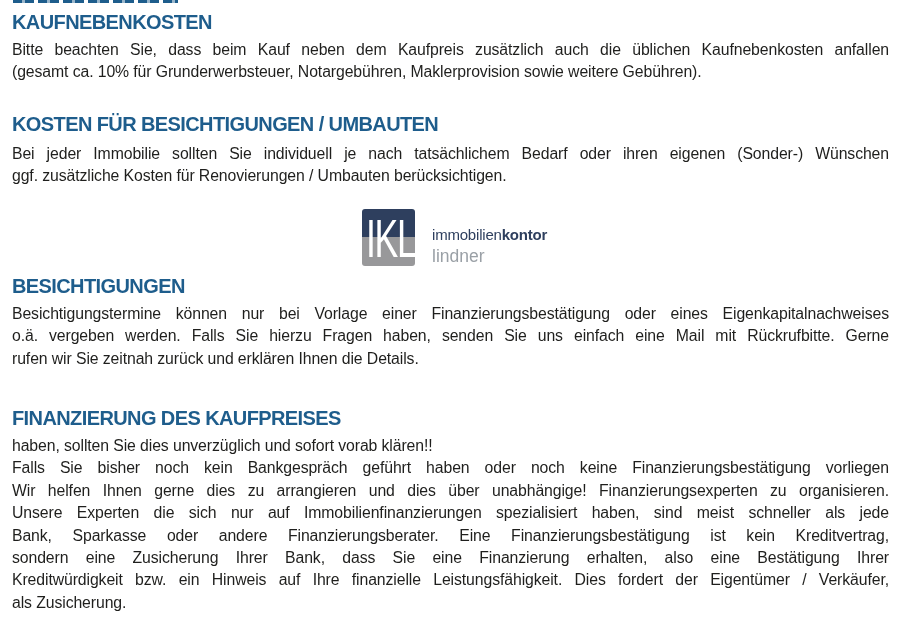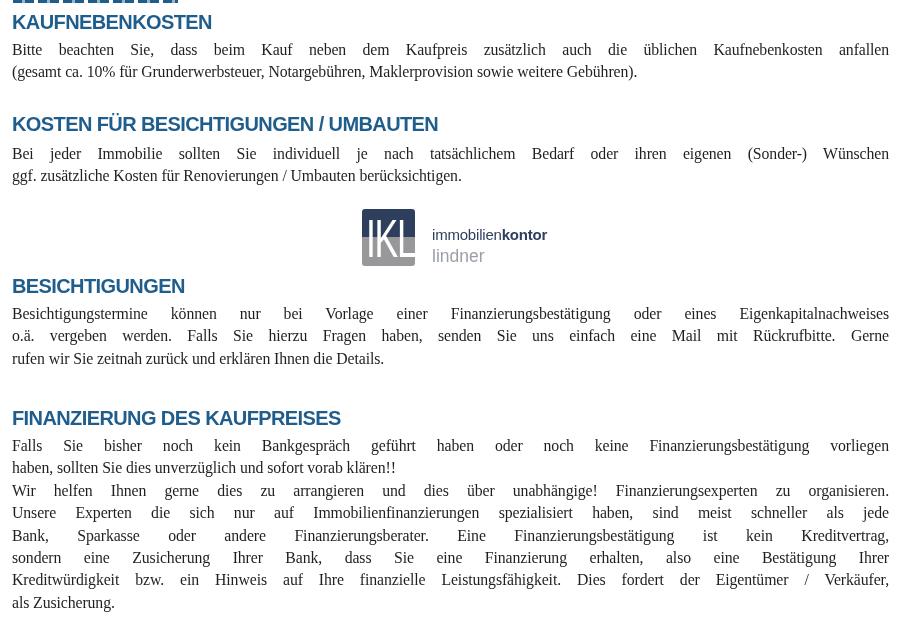--- a/index.html
+++ b/index.html
@@ -27,21 +27,21 @@
 
   .heading{
     position:absolute;left:12px;width:877px;
     color:var(--heading);
     font-size:20px;font-weight:700;letter-spacing:-0.6px;line-height:22px;
     white-space:nowrap;
   }
   .para{
     position:absolute;left:12px;width:877px;
     color:var(--body);
-    font-size:15.8px;letter-spacing:-0.1px;font-family:Liberation Serif, serif;
+    font-size:15.8px;letter-spacing:-0.1px;
   }
   .line{
     height:22.4px;line-height:22.4px;
     text-align:justify;text-align-last:justify;
     overflow:hidden;
   }
   .line.left{text-align:left;text-align-last:left;}
 
   
   .logo{position:absolute;left:362px;top:206px;height:60px;display:flex;align-items:flex-end;}
@@ -95,22 +95,22 @@
       <div class="line left">ggf. zusätzliche Kosten für Renovierungen / Umbauten berücksichtigen.</div>
     </div>
     <div class="heading" style="top: 275px;">BESICHTIGUNGEN</div>
     <div class="para" style="top: 303px;">
       <div class="line">Besichtigungstermine können nur bei Vorlage einer Finanzierungsbestätigung oder eines Eigenkapitalnachweises</div>
       <div class="line">o.ä. vergeben werden. Falls Sie hierzu Fragen haben, senden Sie uns einfach eine Mail mit Rückrufbitte. Gerne</div>
       <div class="line left">rufen wir Sie zeitnah zurück und erklären Ihnen die Details.</div>
     </div>
     <div class="heading" style="top: 407px;">FINANZIERUNG DES KAUFPREISES</div>
     <div class="para" style="top: 435px;">
+      <div class="line left">haben, sollten Sie dies unverzüglich und sofort vorab klären!!</div>
       <div class="line">Falls Sie bisher noch kein Bankgespräch geführt haben oder noch keine Finanzierungsbestätigung vorliegen</div>
-      <div class="line left">haben, sollten Sie dies unverzüglich und sofort vorab klären!!</div>
       <div class="line">Wir helfen Ihnen gerne dies zu arrangieren und dies über unabhängige! Finanzierungsexperten zu organisieren.</div>
       <div class="line">Unsere Experten die sich nur auf Immobilienfinanzierungen spezialisiert haben, sind meist schneller als jede</div>
       <div class="line">Bank, Sparkasse oder andere Finanzierungsberater. Eine Finanzierungsbestätigung ist kein Kreditvertrag,</div>
       <div class="line">sondern eine Zusicherung Ihrer Bank, dass Sie eine  Finanzierung erhalten, also eine Bestätigung Ihrer</div>
       <div class="line">Kreditwürdigkeit bzw. ein Hinweis auf Ihre finanzielle Leistungsfähigkeit. Dies fordert der Eigentümer / Verkäufer,</div>
       <div class="line left">als Zusicherung.</div>
     </div>
   </div>
 
 </body></html>

